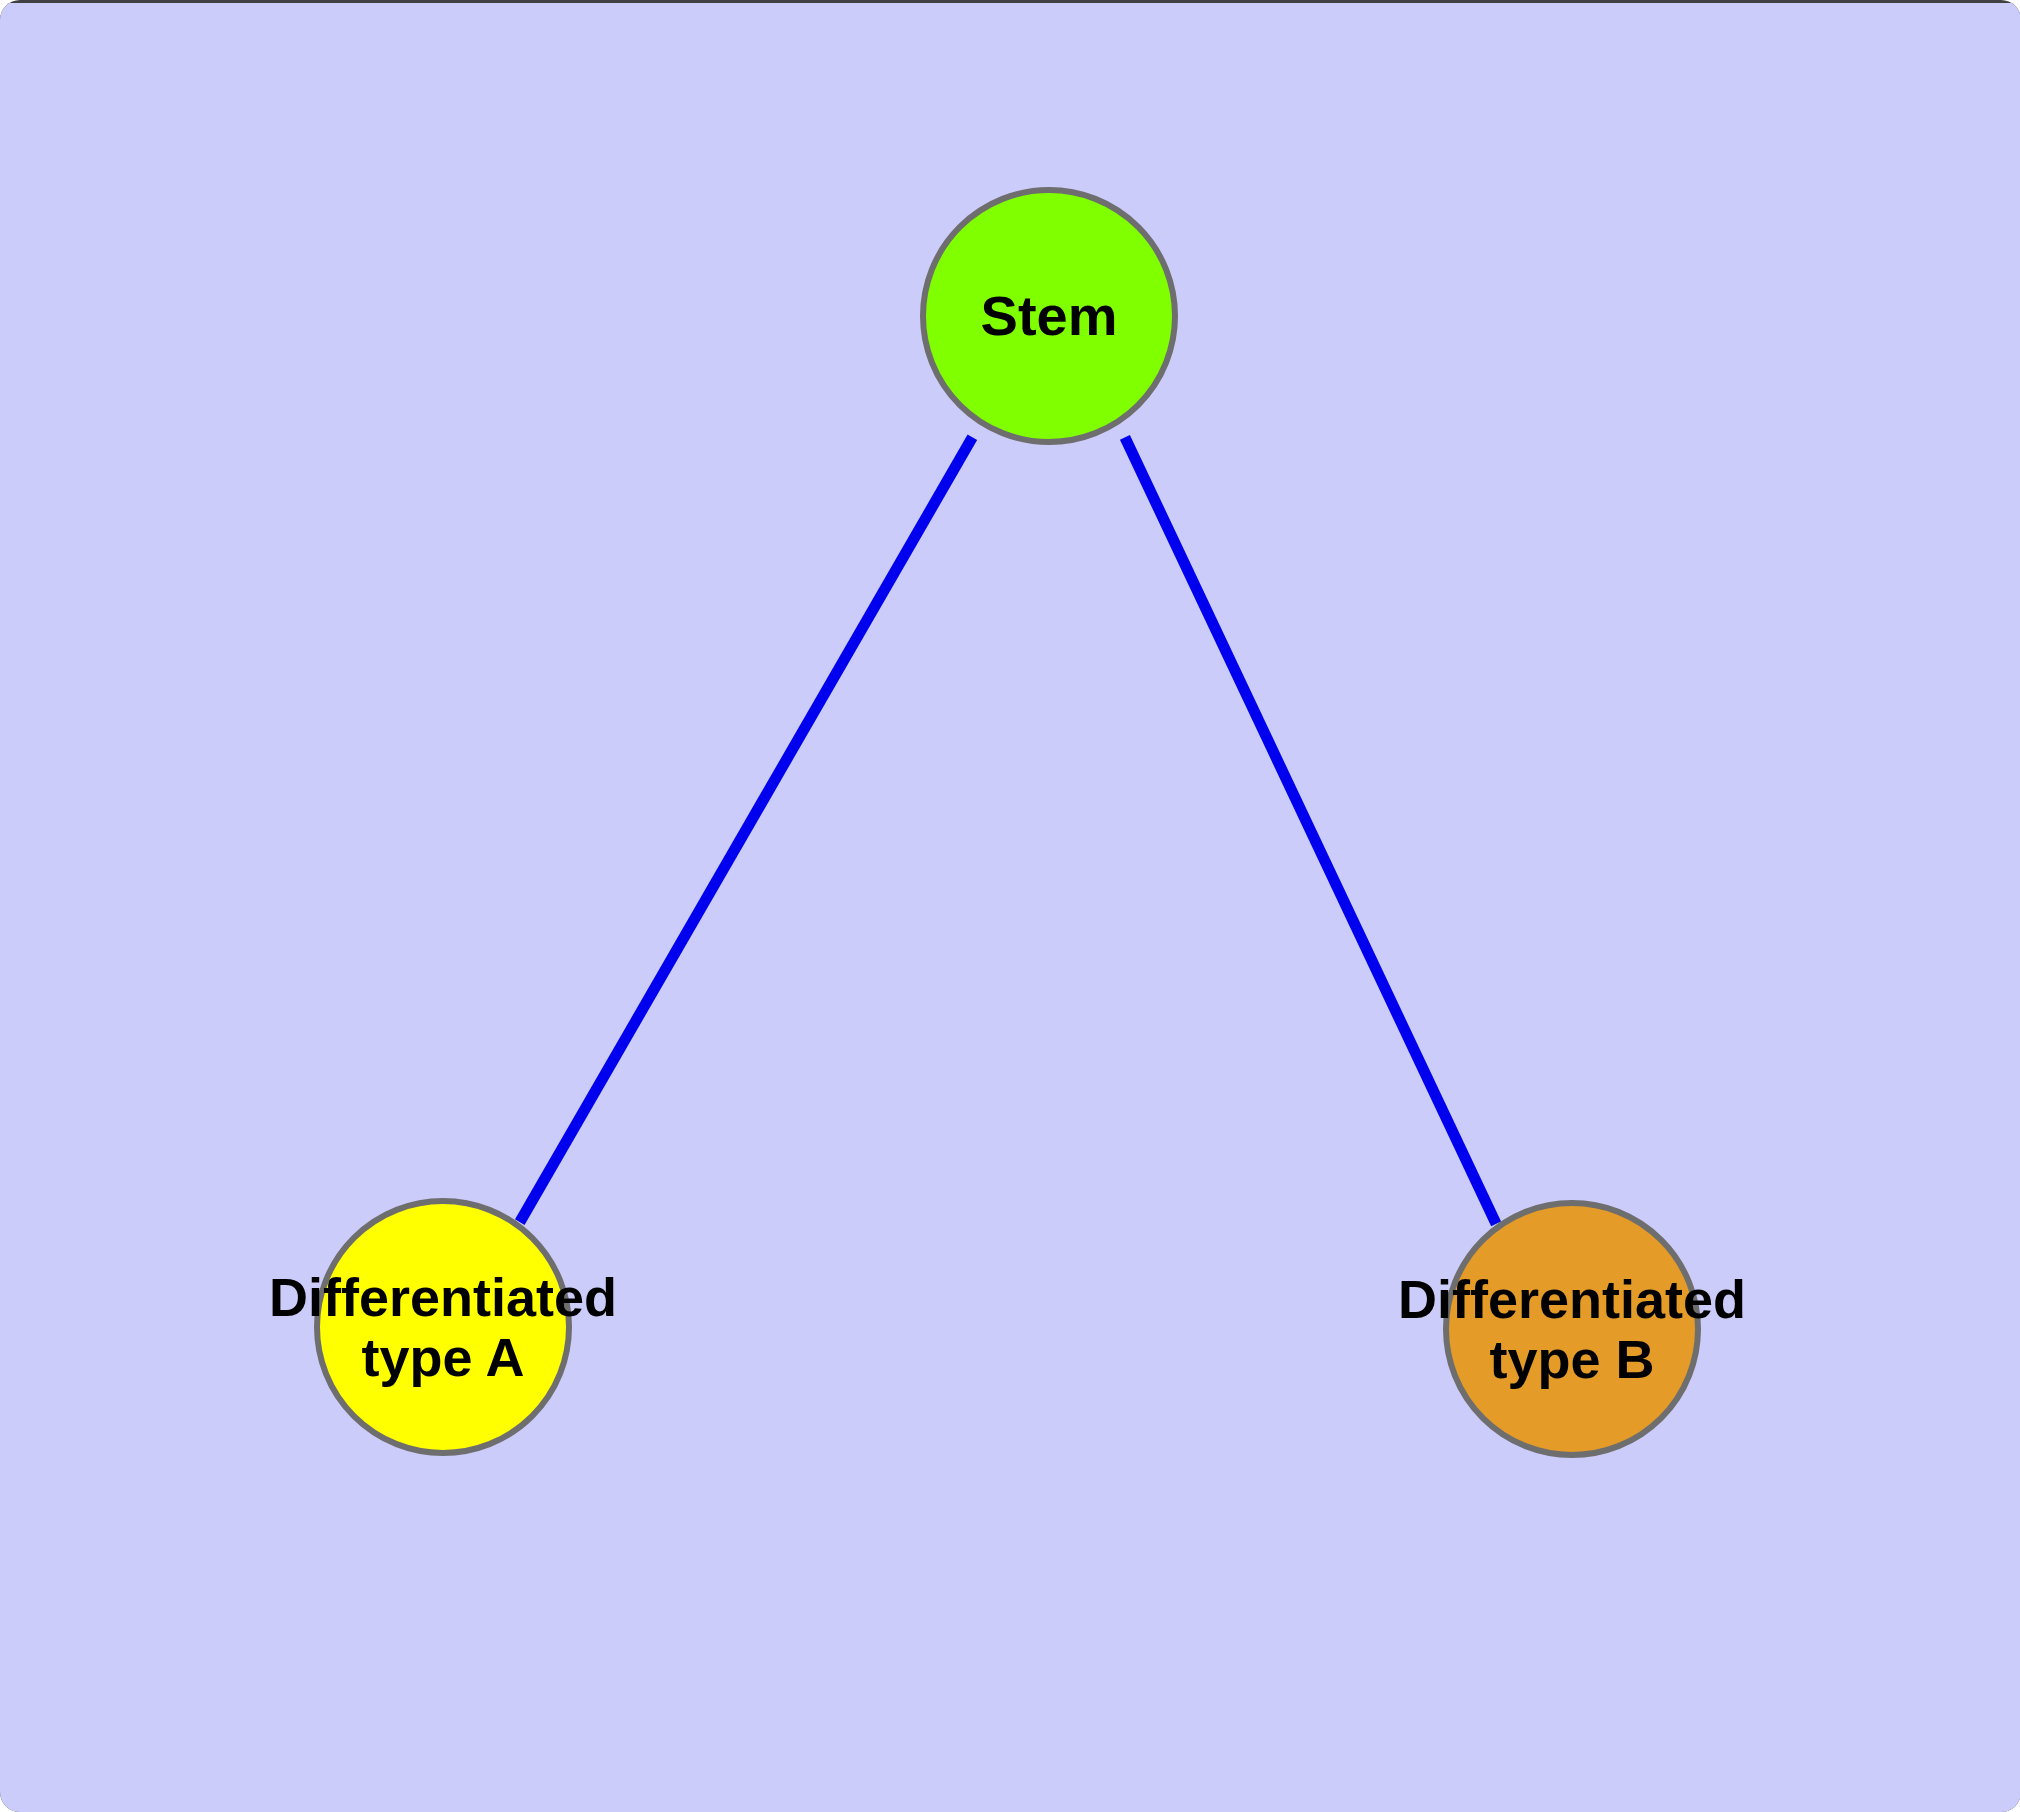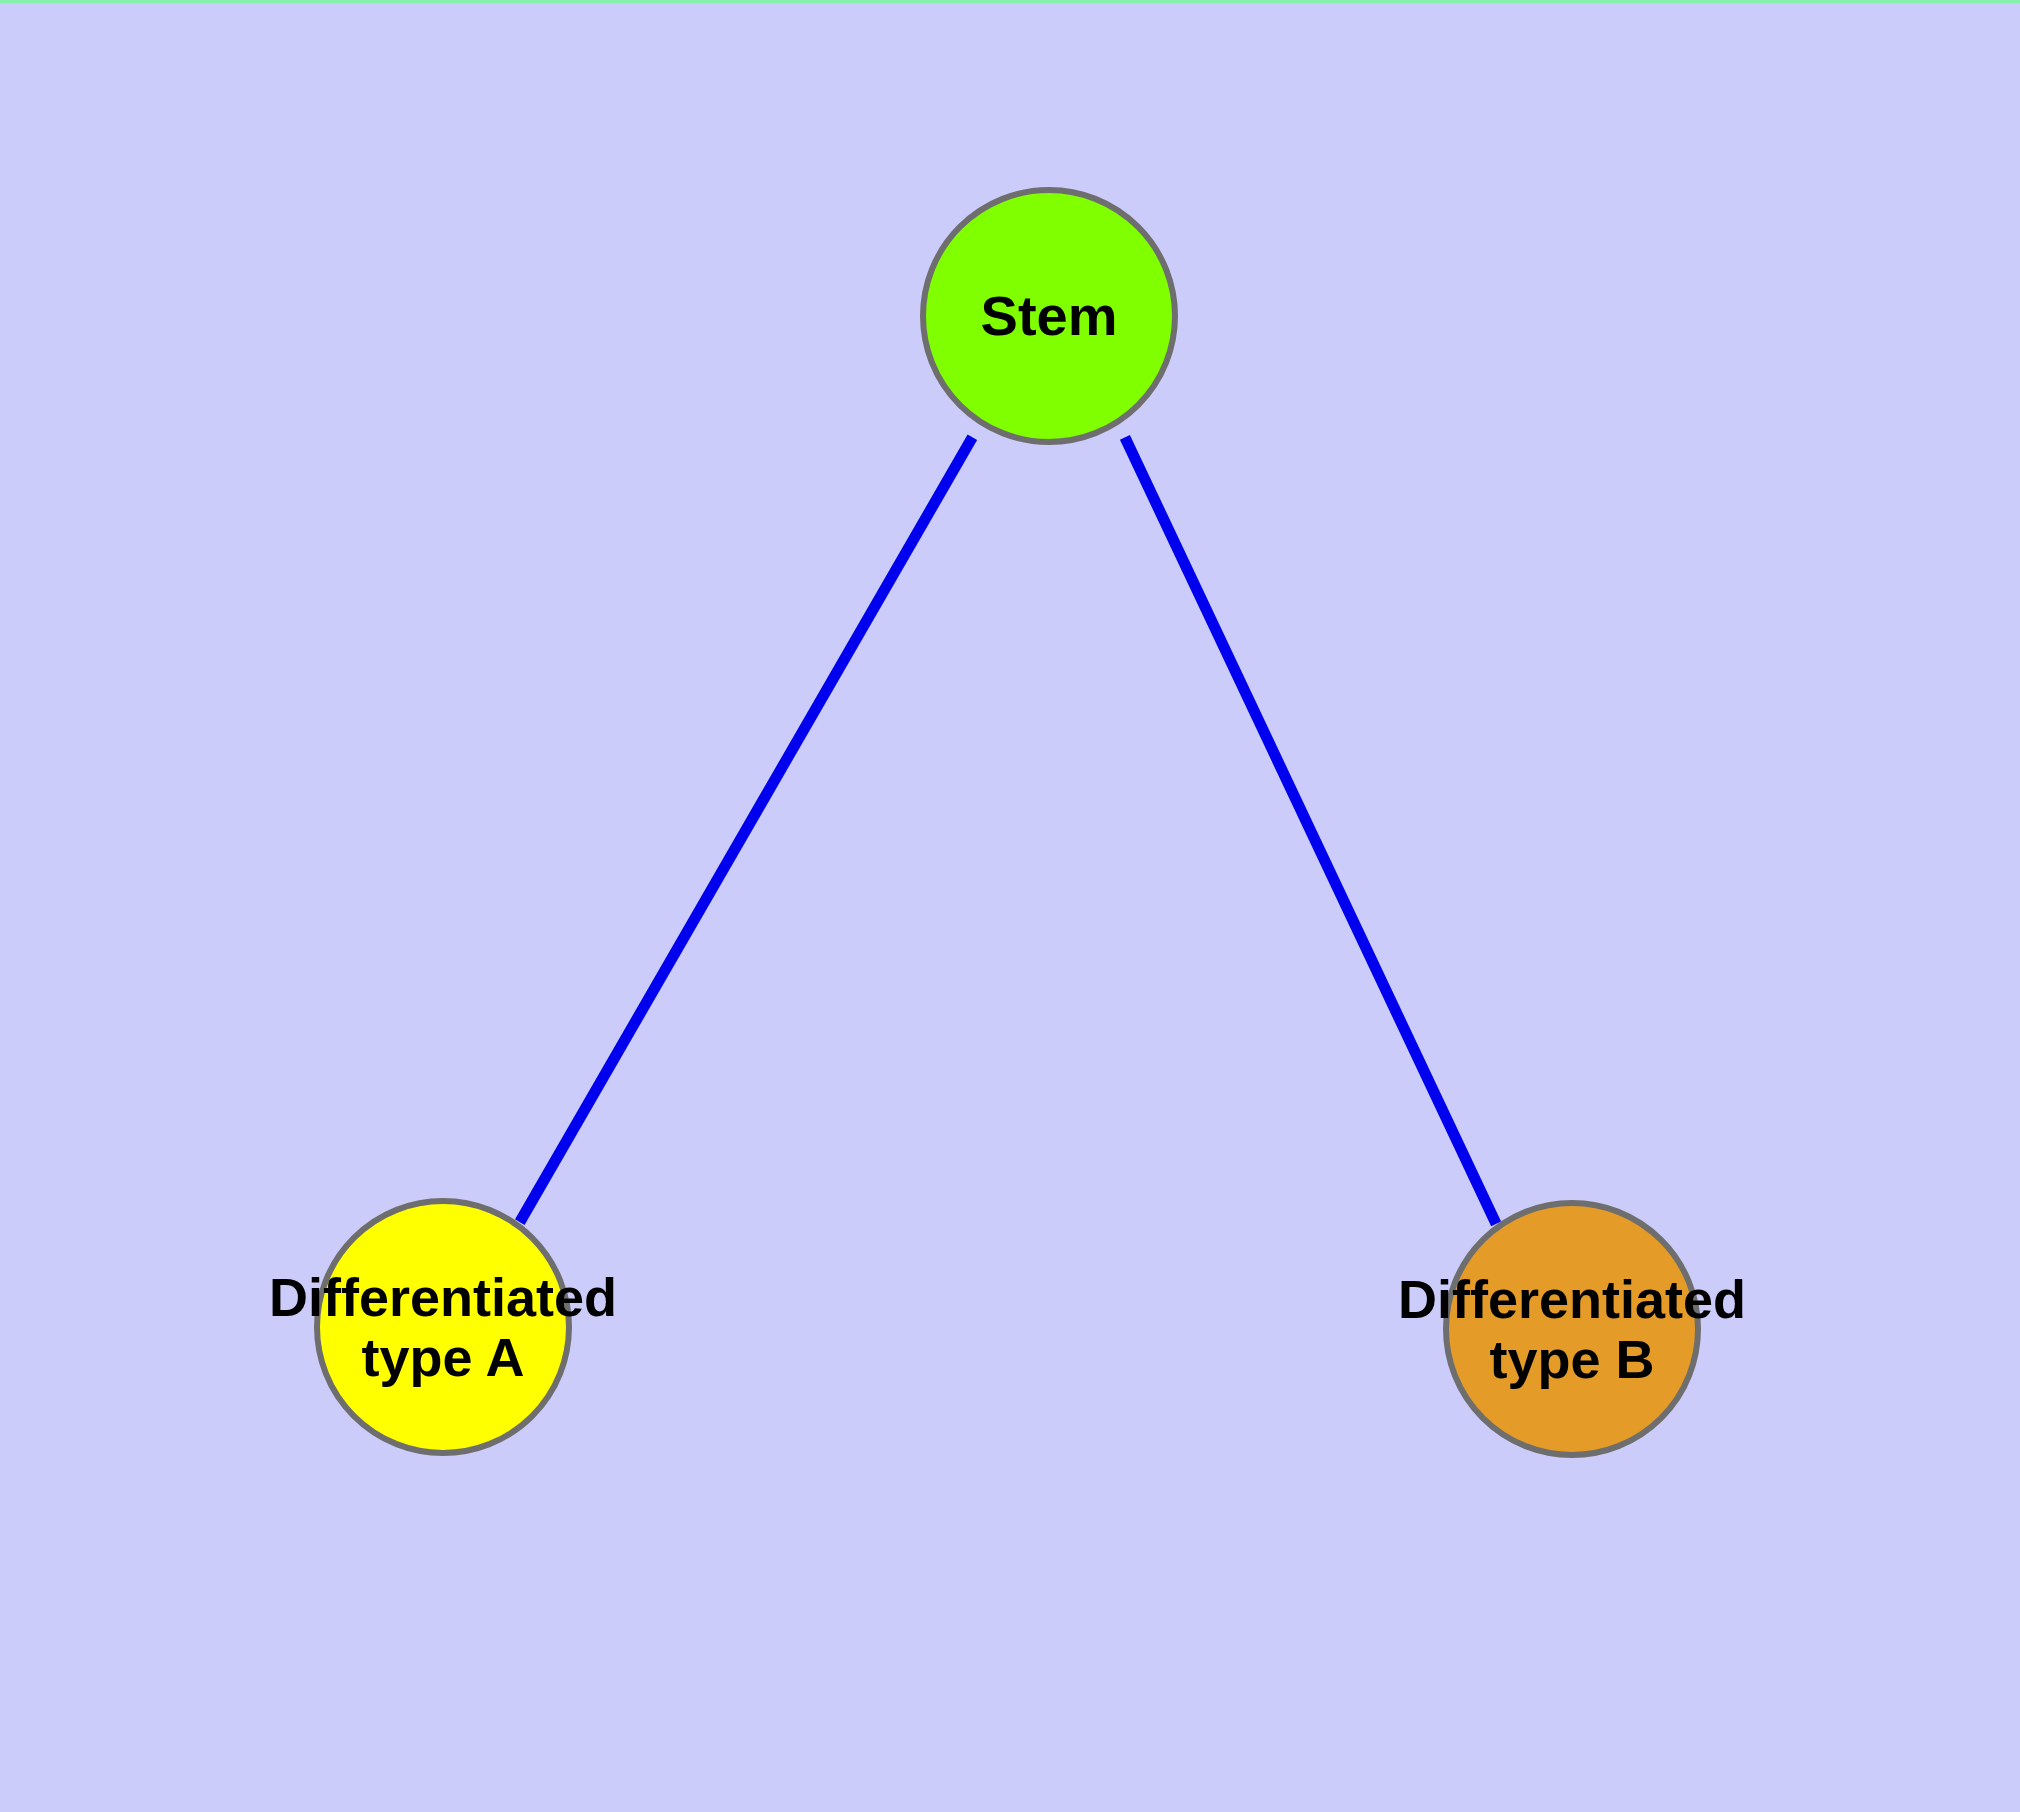--- a/index.html
+++ b/index.html
@@ -10,21 +10,22 @@
   }
   body {
     font-family: "Liberation Sans", sans-serif;
   }
 
   #canvas {
     position: relative;
     width: 2021px;
     height: 1812px;
     overflow: hidden;
-    background: #86efac;
+    background: #404040;
+    border-radius: 20px;
   }
 
   #graph-background {
     position: absolute;
     left: 0;
     top: 3.4px;
     width: 2021px;
     height: 1809px;
     background: #ccccfa;
   }

